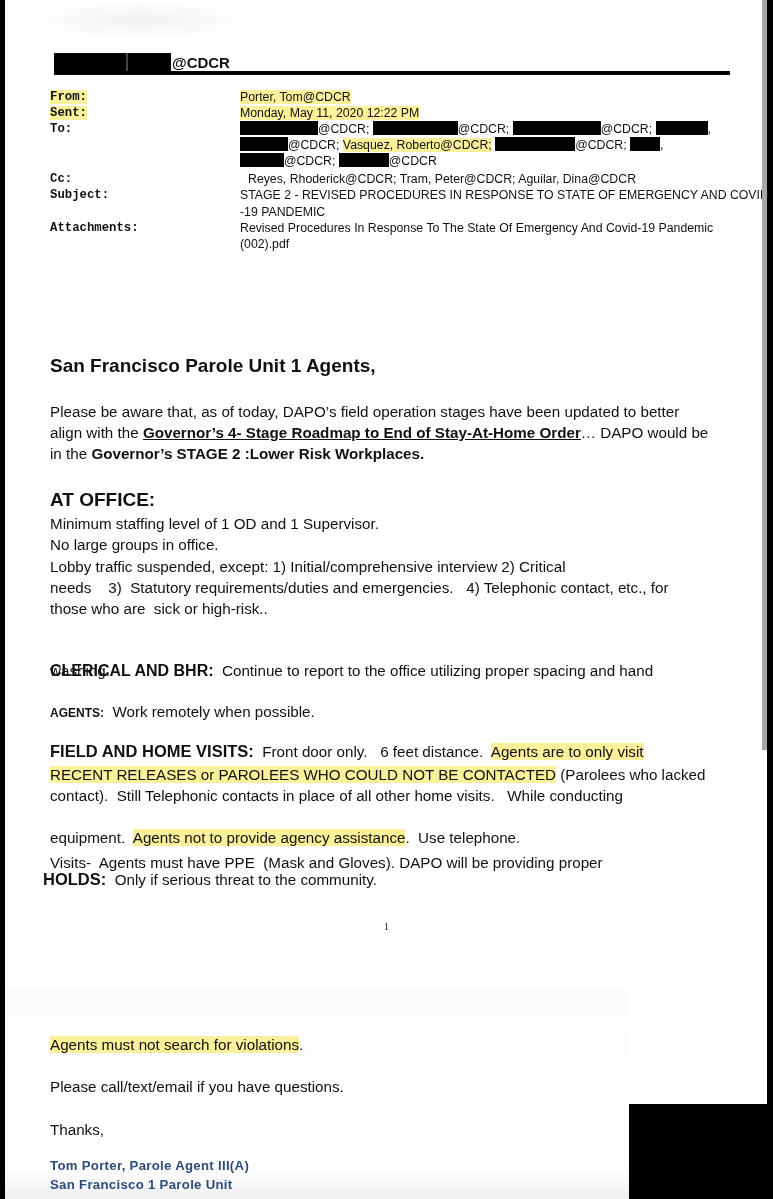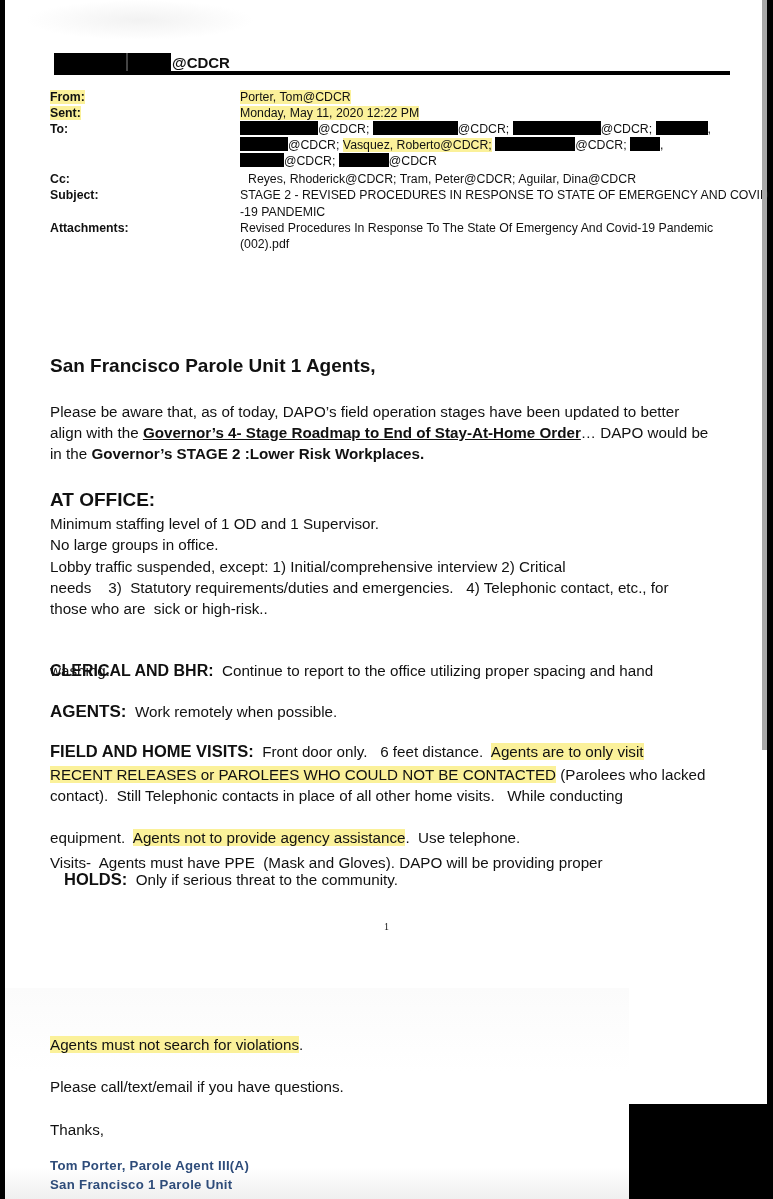--- a/index.html
+++ b/index.html
@@ -30,21 +30,21 @@
       position:absolute; left:49px; top:53px; width:117px; height:19px; background:#000;
     }
     .hdr-bar .gap { position:absolute; left:72px; top:0; width:2px; height:19px; background:#444; }
     .hdr-domain {
       position:absolute; left:167px; top:53px; font-size:15px; font-weight:bold; line-height:19px;
     }
     .hdr-rule {
       position:absolute; left:49px; top:71px; width:676px; height:4px; background:#000;
     }
     .meta { font-size:12.3px; line-height:16.5px; }
-    .meta-label { font-weight:bold; }
+    .meta-label { font-weight:bold;font-family:Liberation Mono, monospace; }
     .hl { background:#fbf19a; }
     .redact { display:inline-block; background:#000; height:14px; vertical-align:-2px; }
     .body-text { font-size:15.2px; line-height:21px; }
     .sec-head { font-weight:bold; }
     .greet { font-size:19px; font-weight:bold; }
     .at-office { font-size:19px; font-weight:bold; }
     .u { text-decoration:underline; font-weight:bold; }
     .b { font-weight:bold; }
     .pagenum { font-size:10px; font-family:"Liberation Serif", serif; }
     .sig { color:#2e4c7a; font-weight:bold; font-size:13.2px; line-height:18px; letter-spacing:0.3px; }
@@ -110,29 +110,29 @@
   <div class="abs body-text" style="left:45px;top:513px;">Minimum staffing level of 1 OD and 1 Supervisor.</div>
   <div class="abs body-text" style="left:45px;top:534px;">No large groups in office.</div>
   <div class="abs body-text" style="left:45px;top:556px;">Lobby traffic suspended, except:  1) Initial/comprehensive interview  2) Critical</div>
   <div class="abs body-text" style="left:45px;top:577px;white-space:pre;">needs    3)  Statutory requirements/duties and emergencies.   4) Telephonic contact, etc., for</div>
   <div class="abs body-text" style="left:45px;top:598px;white-space:pre;">those who are  sick or high-risk..</div>
 
   <div class="abs body-text" style="left:45px;top:639px;white-space:pre;">
 <span class="sec-head" style="font-size:16px">CLERICAL AND BHR:</span><span>  Continue to report to the office utilizing proper spacing and hand</span></div>
   <div class="abs body-text" style="left:45px;top:660px;">washing.</div>
 
-  <div class="abs body-text" style="left:45px;top:701px;white-space:pre;"><span class="sec-head" style="font-size:17px">AGENTS:</span><span>  Work remotely when possible.</span></div>
+  <div class="abs body-text" style="left:45px;top:701px;white-space:pre;"><span class="sec-head" style="font-size:12px">AGENTS:</span><span>  Work remotely when possible.</span></div>
 
   <div class="abs body-text" style="left:45px;top:741px;white-space:pre;"><span class="sec-head" style="font-size:16.5px">FIELD AND HOME VISITS:</span><span>  Front door only.   6 feet distance.  </span><span class="hl">Agents are to only visit</span></div>
   <div class="abs body-text" style="left:45px;top:764px;"><span class="hl">RECENT RELEASES or PAROLEES WHO COULD NOT BE CONTACTED</span><span> (Parolees who lacked</span></div>
   <div class="abs body-text" style="left:45px;top:785px;white-space:pre;">contact).  Still Telephonic contacts in place of all other home visits.   While conducting</div>
   <div class="abs body-text" style="left:45px;top:852px;white-space:pre;">Visits-  Agents must have PPE  (Mask and Gloves). DAPO will be providing proper</div>
   <div class="abs body-text" style="left:45px;top:827px;white-space:pre;"><span>equipment.  </span><span class="hl">Agents not to provide agency assistance</span><span>.  Use telephone.</span></div>
 
-  <div class="abs body-text" style="left:59px;top:869px;white-space:pre;"><span class="sec-head" style="font-size:16.5px">HOLDS:</span><span>  Only if serious threat to the community.</span></div>
+  <div class="abs body-text" style="left:38px;top:869px;white-space:pre;"><span class="sec-head" style="font-size:16.5px">HOLDS:</span><span>  Only if serious threat to the community.</span></div>
 
   <div class="abs pagenum" style="left:379px;top:921px;">1</div>
 </div>
 
 <div class="scrollbar"></div>
 
 <div class="page2">
   <div class="abs body-text" style="left:45px;top:46px;"><span class="hl">Agents must not search for violations</span><span>.</span></div>
   <div class="abs body-text" style="left:45px;top:88px;">Please call/text/email if you have questions.</div>
   <div class="abs body-text" style="left:45px;top:131px;">Thanks,</div>

